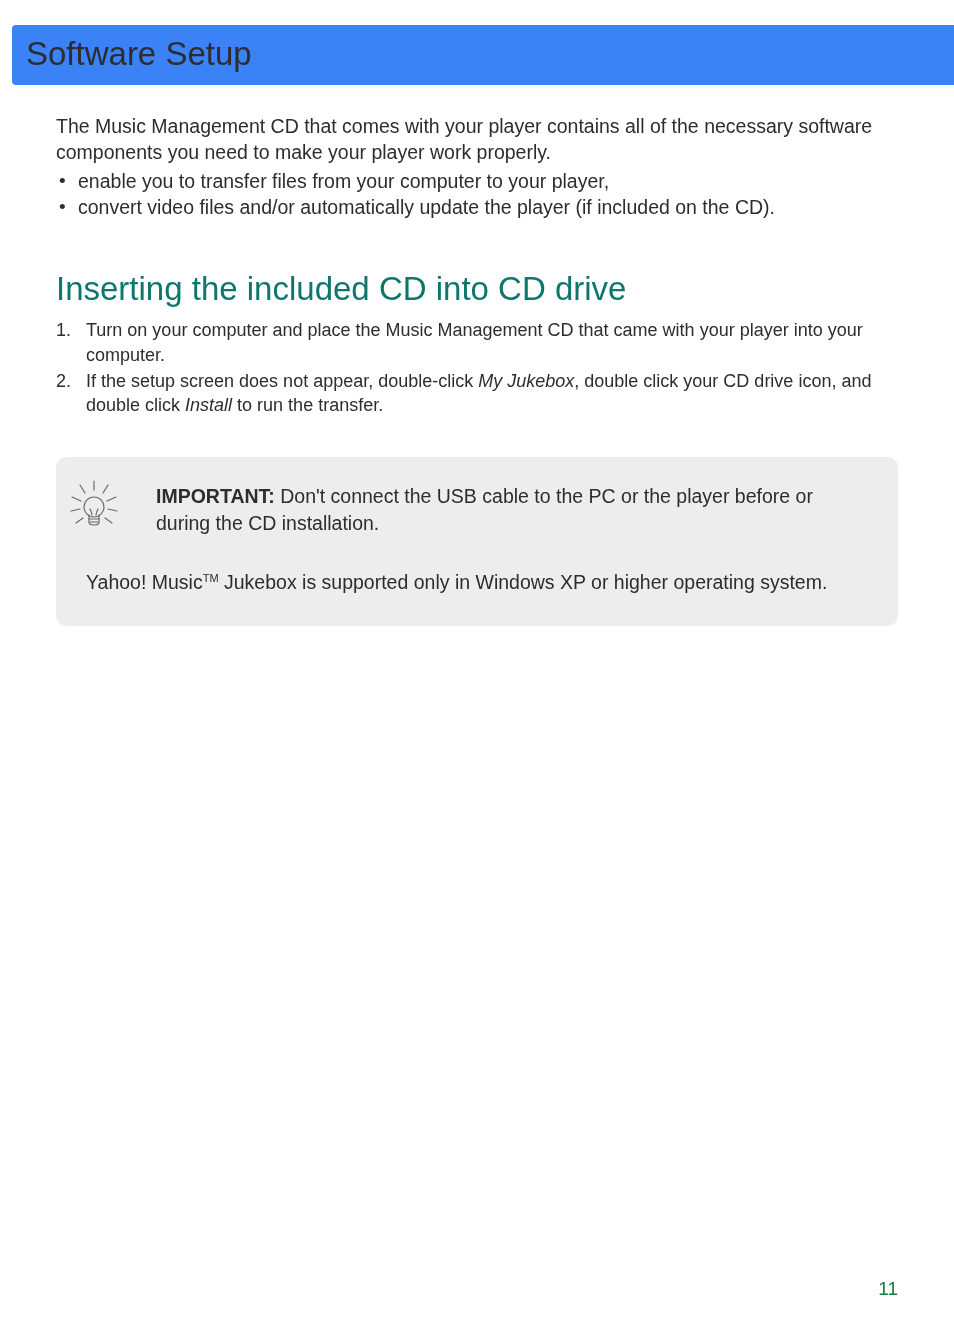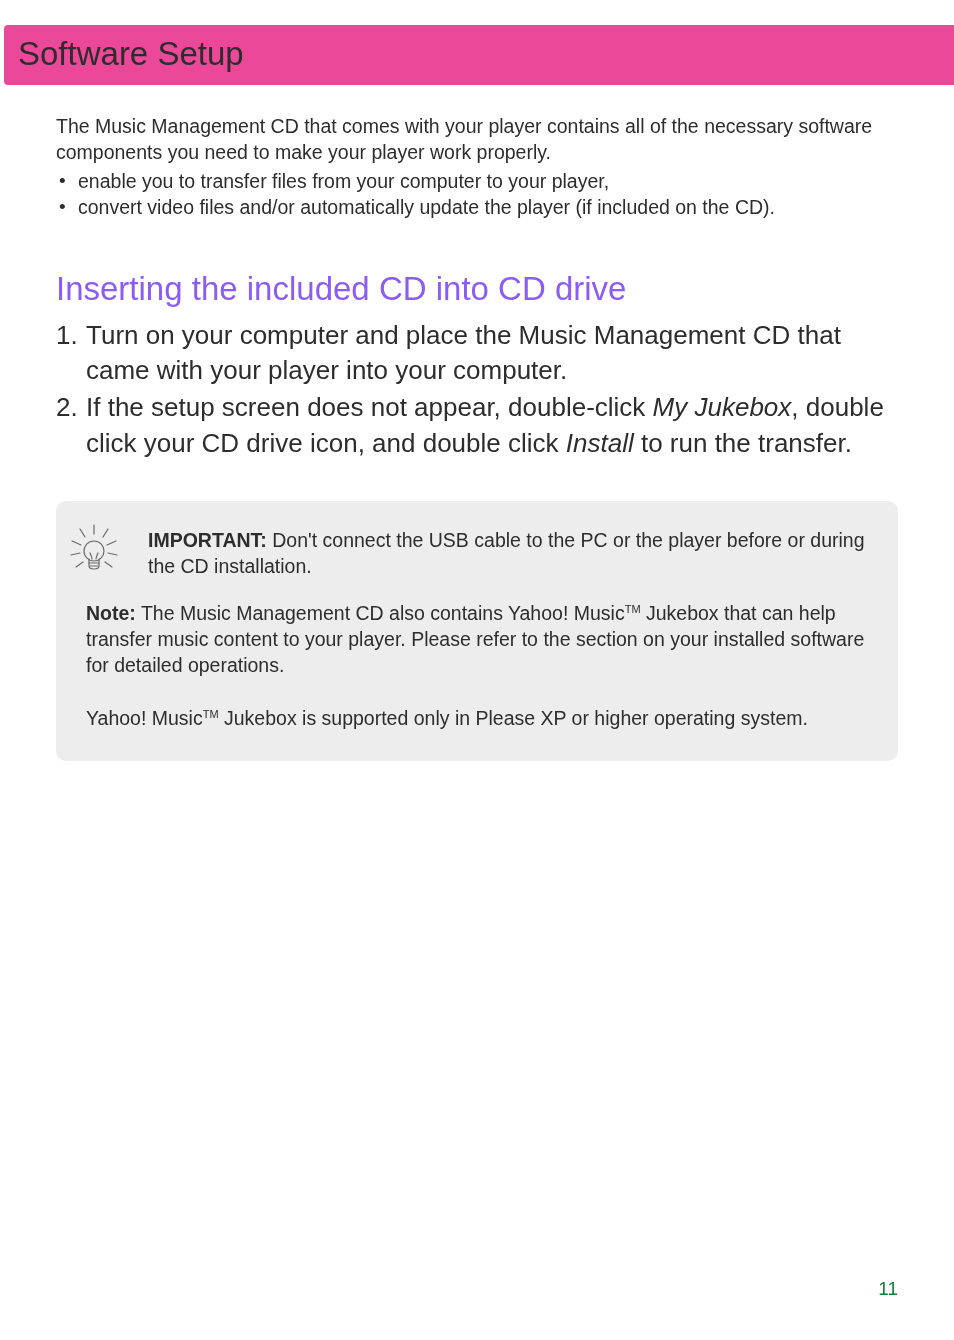--- a/index.html
+++ b/index.html
@@ -9,23 +9,23 @@
     }
     body {
       width: 954px;
       height: 1340px;
       background: #ffffff;
       font-family: "Segoe UI", "Helvetica Neue", Arial, sans-serif;
       color: #2d2d2d;
       position: relative;
     }
     .header-bar {
-      background: #ec4899;
+      background: #3b82f6;
       padding: 10px 6px 12px 14px;
-      margin: 25px 0 0 4px;
+      margin: 25px 0 0 12px;
       border-radius: 4px 0 0 4px;
     }
     .header-title {
       font-size: 33px;
       font-weight: 400;
       color: #2d2d2d;
     }
     .content {
       padding: 28px 56px 0 56px;
     }
@@ -49,29 +49,29 @@
       content: "•";
       position: absolute;
       left: 3px;
       font-size: 19px;
     }
     .subheading {
       font-size: 33px;
       font-weight: 400;
       margin-top: 50px;
       margin-bottom: 10px;
-      color: #8b5cf6;
+      color: #0f766e;
     }
     .numbered-list {
       list-style: none;
       padding-left: 0;
       counter-reset: item;
     }
     .numbered-list li {
-      font-size: 26px;
+      font-size: 18px;
       line-height: 1.35;
       padding-left: 30px;
       position: relative;
       margin-bottom: 2px;
       counter-increment: item;
     }
     .numbered-list li::before {
       content: counter(item) ".";
       position: absolute;
       left: 0;
@@ -82,22 +82,22 @@
     .info-box {
       background: #ededed;
       border-radius: 10px;
       margin-top: 40px;
       padding: 26px 30px 30px 30px;
       position: relative;
     }
     .important-row {
       display: flex;
       align-items: flex-start;
-      gap: 28px;
-      margin-bottom: 17px;
+      gap: 36px;
+      margin-bottom: 30px;
     }
     .icon-wrap {
       flex: 0 0 48px;
       margin-top: -4px;
       margin-left: -18px;
     }
     .important-text {
       font-size: 19.5px;
       line-height: 1.35;
     }
@@ -170,24 +170,21 @@
             <path d="M22 30 Q24 34 24 36"></path>
             <path d="M30 30 Q28 34 28 36"></path>
           </g>
         </svg>
       </div>
       <p class="important-text">
         <span class="bold">IMPORTANT:</span><span> Don't connect the USB cable to the PC or the player before or during the CD installation.</span>
       </p>
     </div>
 
-    <p class="note-text">
-      <span class="bold">Note:</span><span> The Music Management CD also contains Yahoo! Music</span><span class="tm">TM</span><span> Jukebox that can help transfer music content to your player. Please refer to the section on your installed software for detailed operations.</span>
-    </p>
 
     <p class="support-text">
-      <span>Yahoo! Music</span><span class="tm">TM</span><span> Jukebox is supported only in Please XP or higher operating system.</span>
+      <span>Yahoo! Music</span><span class="tm">TM</span><span> Jukebox is supported only in Windows XP or higher operating system.</span>
     </p>
   </div>
 
 </div>
 
 <div class="page-number">11</div>
 
 </body></html>

